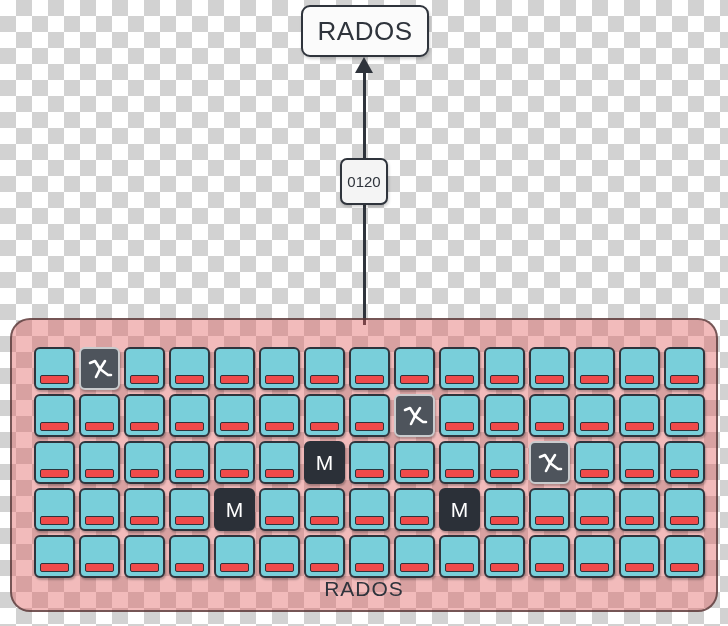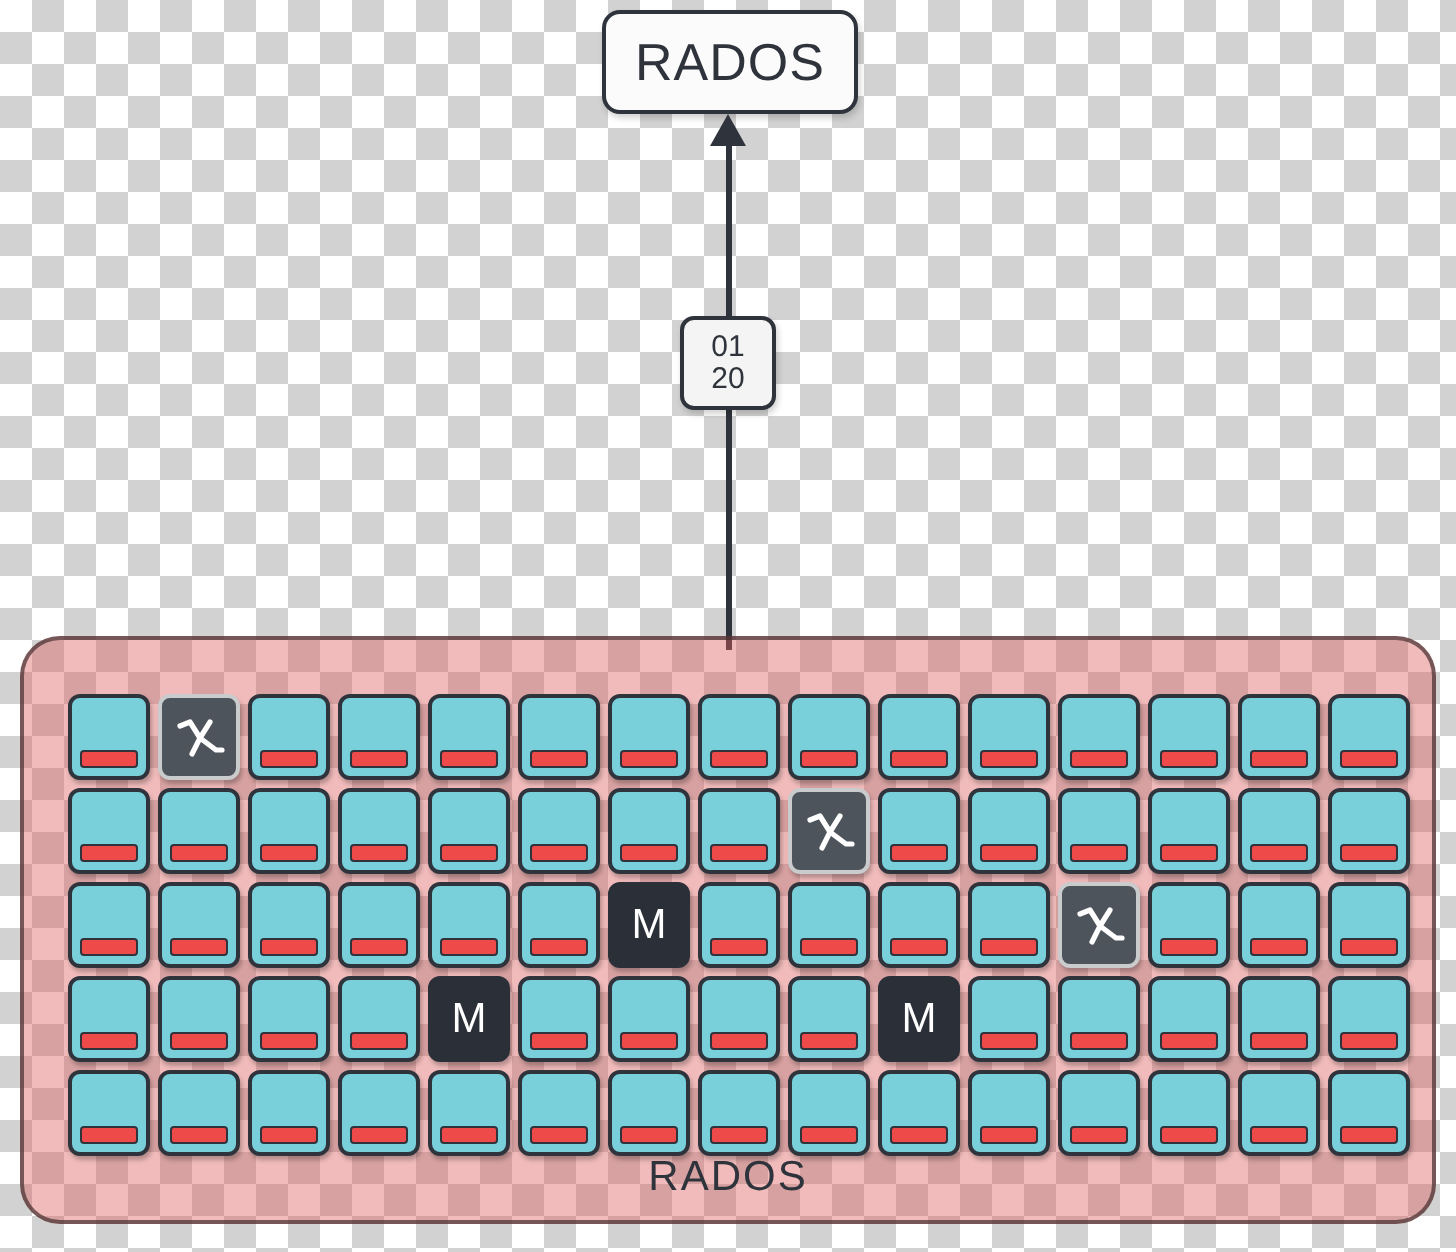--- a/index.html
+++ b/index.html
@@ -74,21 +74,21 @@
     position: absolute;
     left: 340px;
     top: 158px;
     width: 48px;
     height: 47px;
     box-sizing: border-box;
     border: 2.5px solid #2f343c;
     border-radius: 7px;
     background: #f4f4f4;
     display: flex;
-    flex-direction: column;
+    flex-direction: row;
     align-items: center;
     justify-content: center;
     line-height: 1.05;
     font-size: 15px;
     color: #2f343c;
     box-shadow: 1px 2px 3px rgba(0,0,0,0.18);
   }
 
   
   #rados-panel {

